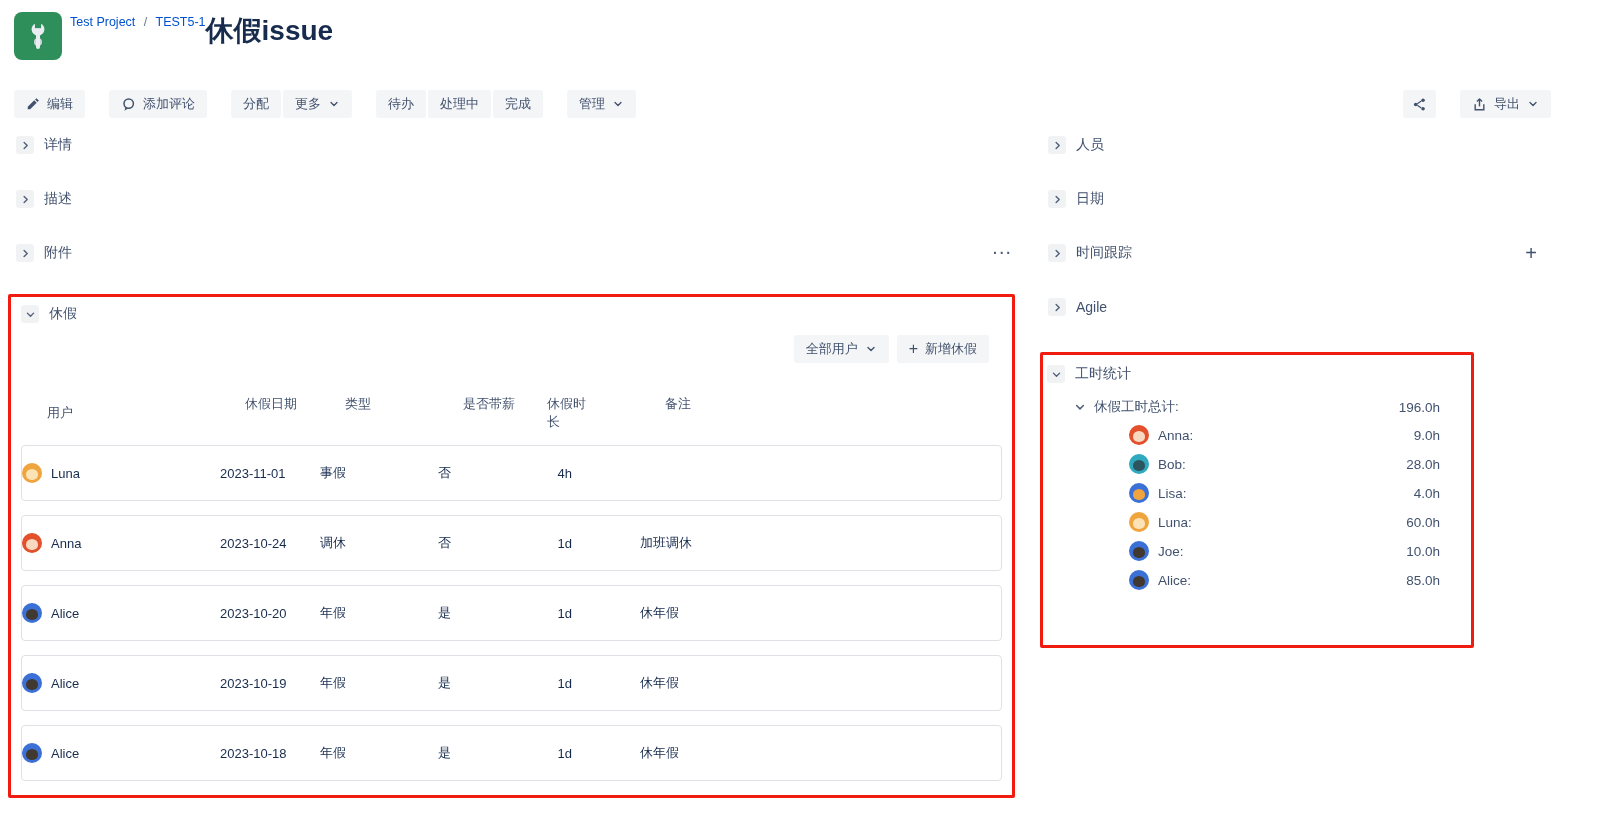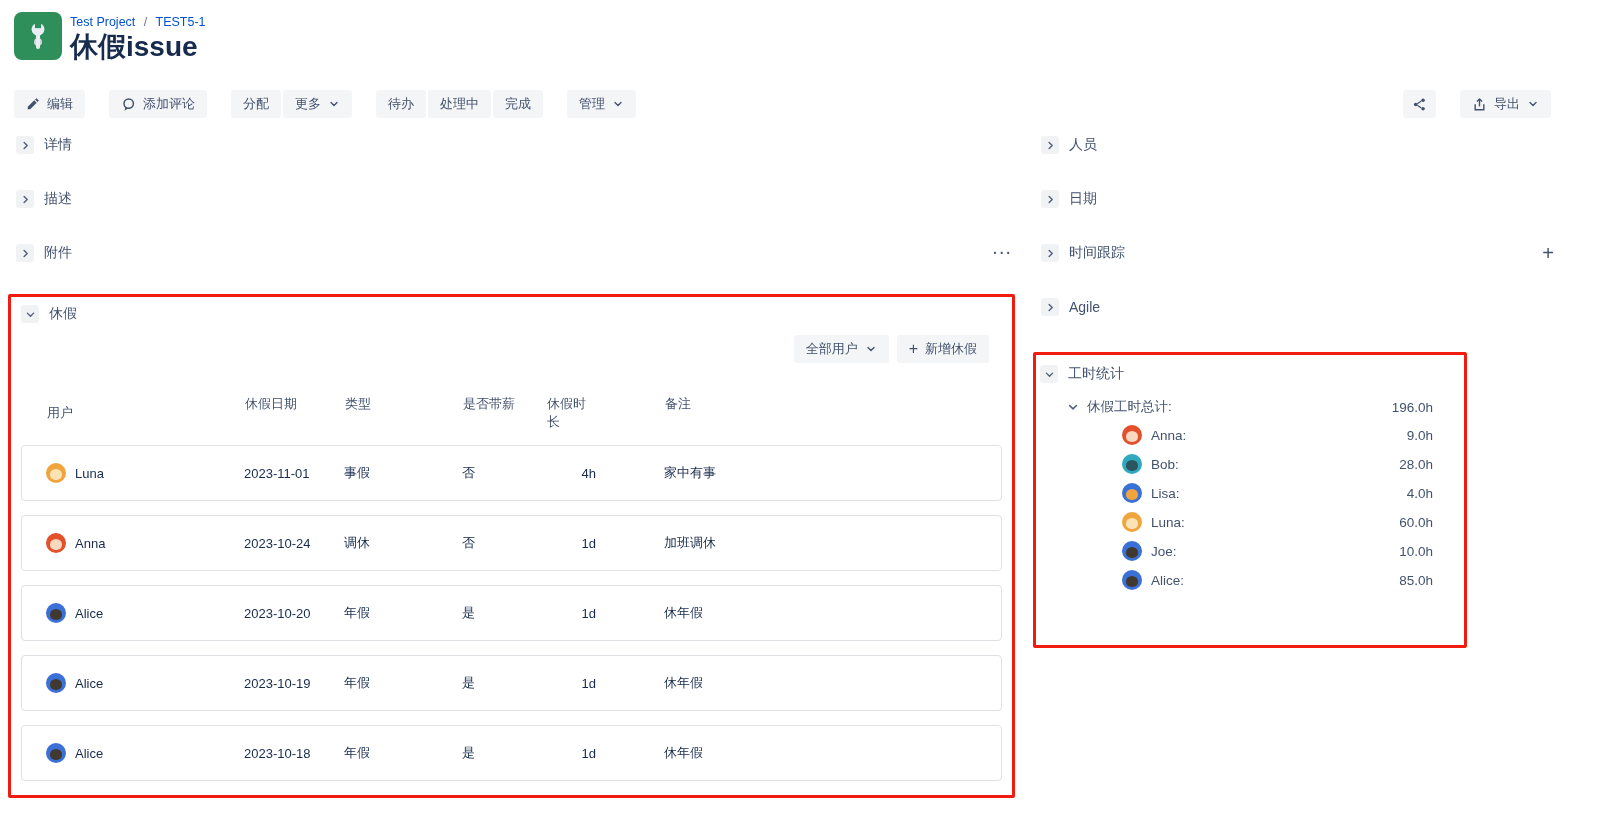--- a/index.html
+++ b/index.html
@@ -8,40 +8,40 @@
     --pagactive:#253858; --icongreen:#2e8f5b; --pagetext:#344563;
   }
   *{box-sizing:border-box}
   body{margin:0;background:#fff;font-family:"Liberation Sans",sans-serif;color:var(--text)}
   .page{position:relative;width:1611px;height:829px;overflow:hidden}
 
   
   .app-header{display:flex;gap:8px;padding:12px 0 0 14px}
   .project-icon{width:48px;height:48px;border-radius:8px;background:var(--icongreen);
     display:flex;align-items:center;justify-content:center;cursor:pointer;flex:none}
-  .head-text{display:flex;flex-direction:column;justify-content:flex-start;padding-top:2px}
+  .head-text{display:flex;justify-content:flex-start;padding-top:2px}
   .breadcrumb{font-size:12.5px;line-height:16px}
   .breadcrumb a{color:var(--link);text-decoration:none;cursor:pointer}
   .breadcrumb .sep{color:var(--muted);margin:0 5px}
   h1{font-size:28px;font-weight:600;color:var(--title);margin:5px 0 0;line-height:24px}
 
   
   .toolbar{display:flex;align-items:center;gap:24px;margin:30px 60px 0 14px}
   .btn{display:inline-flex;align-items:center;gap:7px;height:28px;padding:0 12px;
     background:var(--btnbg);border:none;border-radius:3px;font-size:13px;color:var(--text);
     font-family:inherit;cursor:pointer;white-space:nowrap}
   .btn svg{flex:none}
   .btn-group{display:inline-flex;gap:2px}
   .spacer{flex:1}
   .chevdn{width:12px;height:12px}
 
   
   .main{display:flex;margin-top:14px}
   .col-left{width:1007px;margin-left:8px;flex:none}
-  .col-right{flex:1;margin-left:18px;padding-right:57px}
+  .col-right{flex:1;margin-left:25px;padding-right:74px}
 
   .section{display:flex;align-items:center;height:26px;margin-bottom:28px;padding-left:8px}
   .chev-box{width:18px;height:18px;border-radius:3px;background:#f1f2f4;display:flex;
     align-items:center;justify-content:center;cursor:pointer;flex:none;color:#505f79}
   .section .label{margin-left:10px;font-size:14px;color:var(--text)}
   .section .extra{margin-left:auto}
   .dots{font-weight:bold;letter-spacing:2px;color:#505f79;cursor:pointer;font-size:14px;margin-right:2px}
   .plus-extra{font-size:20px;color:var(--text);cursor:pointer;line-height:1;margin-right:0}
 
   
@@ -51,21 +51,21 @@
   .panel-head{display:flex;align-items:center}
   .panel-head .label{margin-left:10px;font-size:14px;color:var(--text)}
   .panel-actions{display:flex;justify-content:flex-end;gap:8px;margin-top:12px;padding-right:13px}
 
   .thead{display:grid;grid-template-columns:198px 100px 118px 84px 50px 1fr;
     padding-left:26px;margin-top:32px;font-size:13px;color:var(--text)}
   .thead .c-duration{text-align:left}
   .thead .c-note{padding-left:68px}
 
   .vrow{display:grid;grid-template-columns:198px 100px 118px 84px 50px 1fr;align-items:center;
-    height:56px;margin-top:14px;padding-left:24px;border:1px solid var(--border);border-radius:4px;
+    height:56px;margin-top:14px;border:1px solid var(--border);border-radius:4px;
     font-size:13px;color:var(--title);background:#fff;cursor:pointer}
   .c-duration{text-align:right}
   .c-note{padding-left:68px}
   .c-user{display:flex;align-items:center;gap:9px}
   .avatar{width:20px;height:20px;border-radius:50%;position:relative;flex:none}
   .avatar::after{content:"";position:absolute;left:4px;top:6px;width:12px;height:11px;
     border-radius:50% 50% 46% 46%;background:var(--face,#fff)}
 
   .tfoot{display:flex;align-items:center;justify-content:space-between;
     margin-top:10px;height:36px;padding:0 4px 0 12px;font-size:13.5px;color:var(--pagetext)}
@@ -245,21 +245,20 @@
         <div id="vrows">
   <div class="vrow">
     <div class="c-user">
       <span class="avatar" style="background: rgb(240, 164, 61); --face: #fbe3b5;"></span>
       <span>Luna</span>
     </div>
     <div>2023-11-01</div>
     <div>事假</div>
     <div>否</div>
     <div class="c-duration">4h</div>
-    <div class="c-note">家中有事</div>
   </div>
 
   <div class="vrow">
     <div class="c-user">
       <span class="avatar" style="background: rgb(226, 80, 44); --face: #f8d8c0;"></span>
       <span>Anna</span>
     </div>
     <div>2023-10-24</div>
     <div>调休</div>
     <div>否</div>

